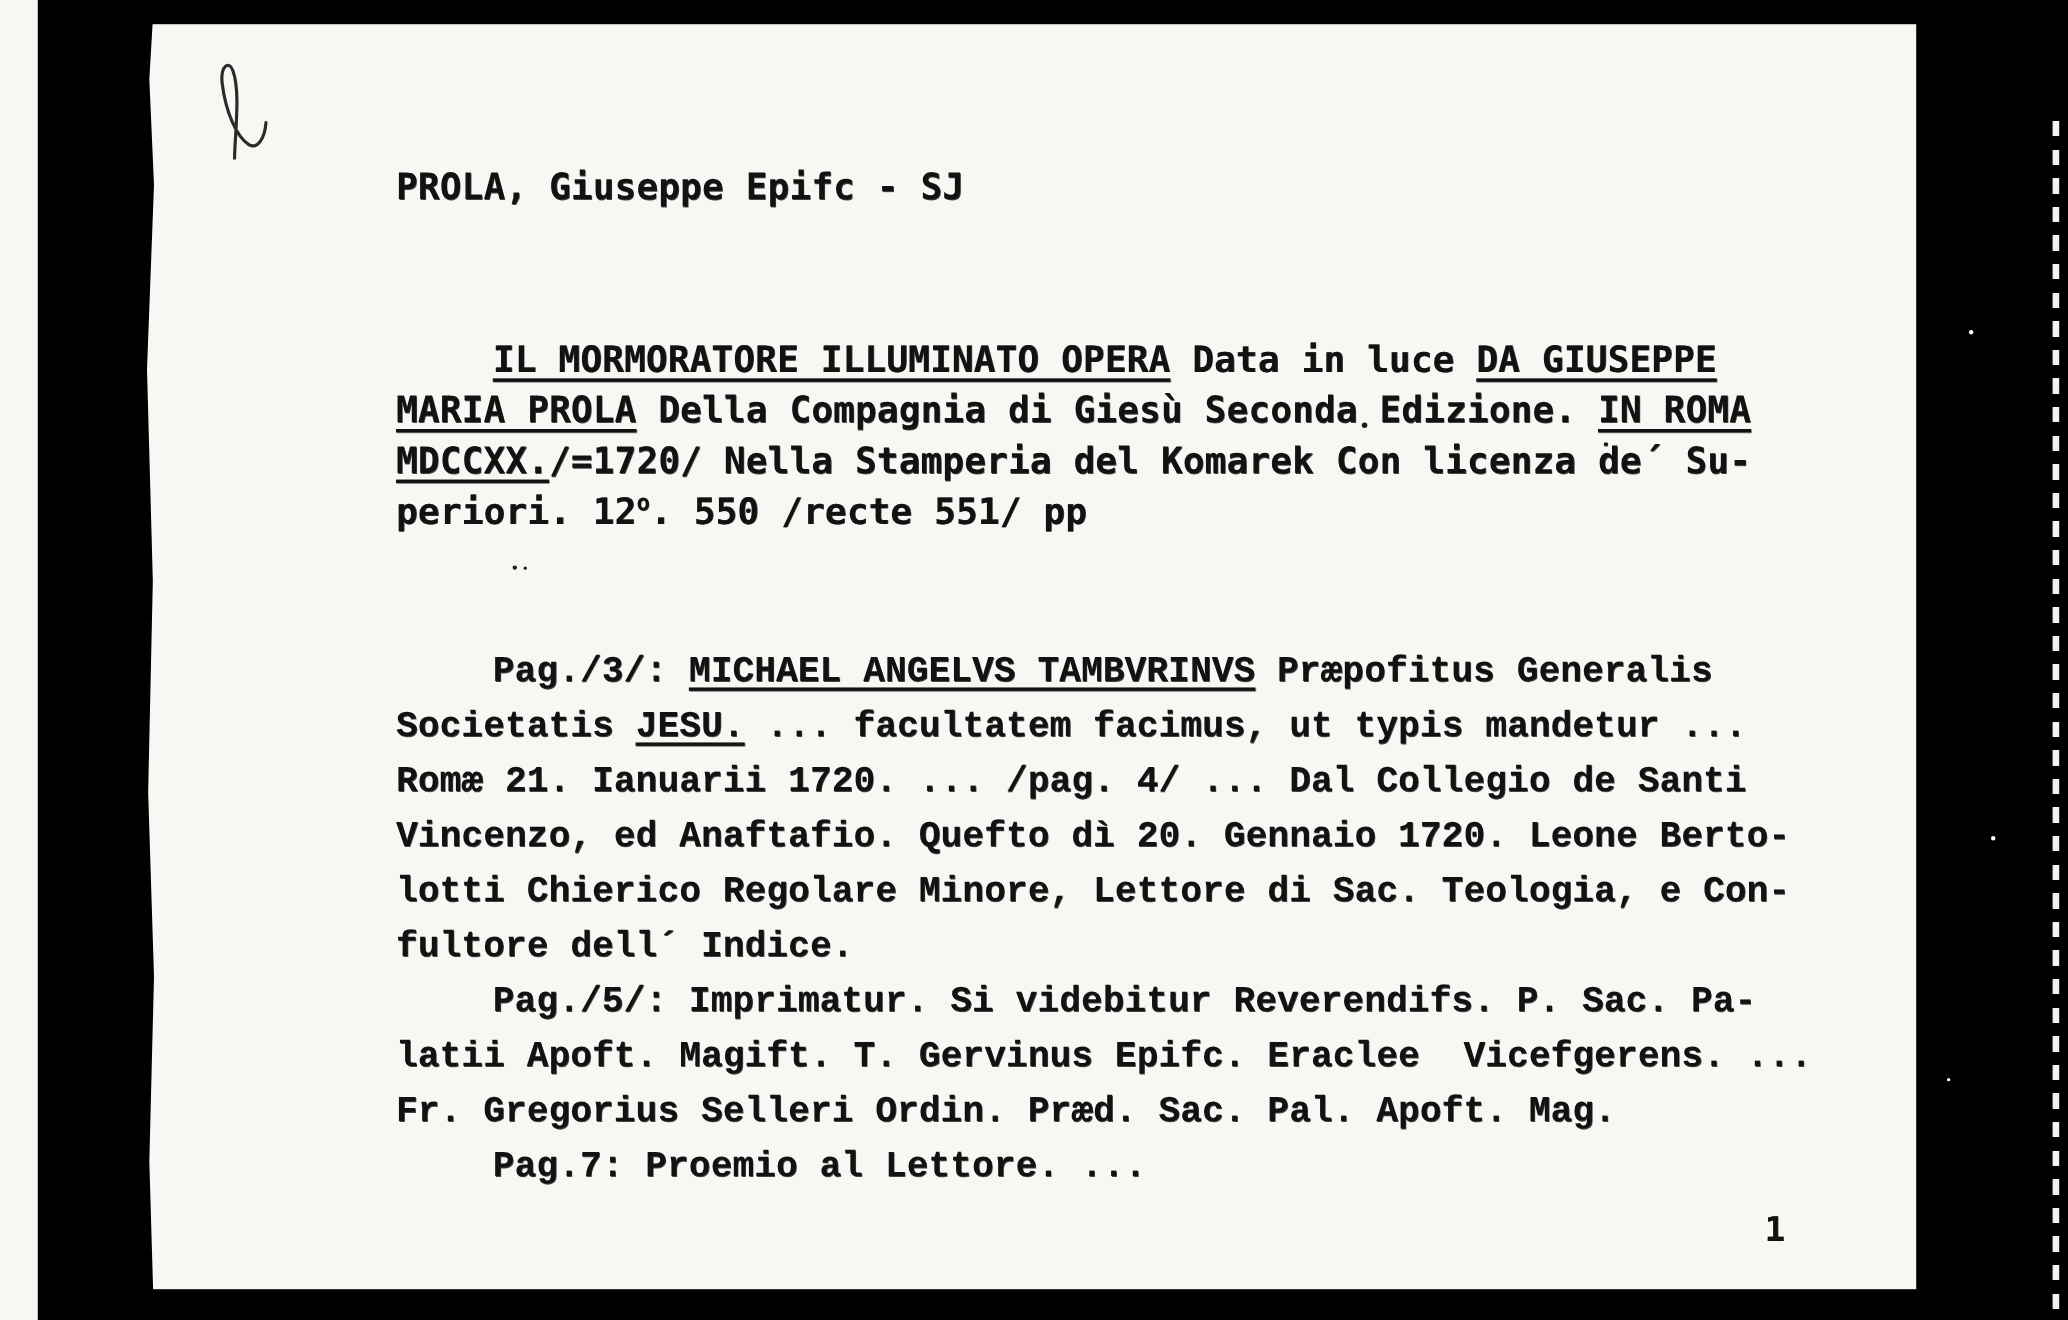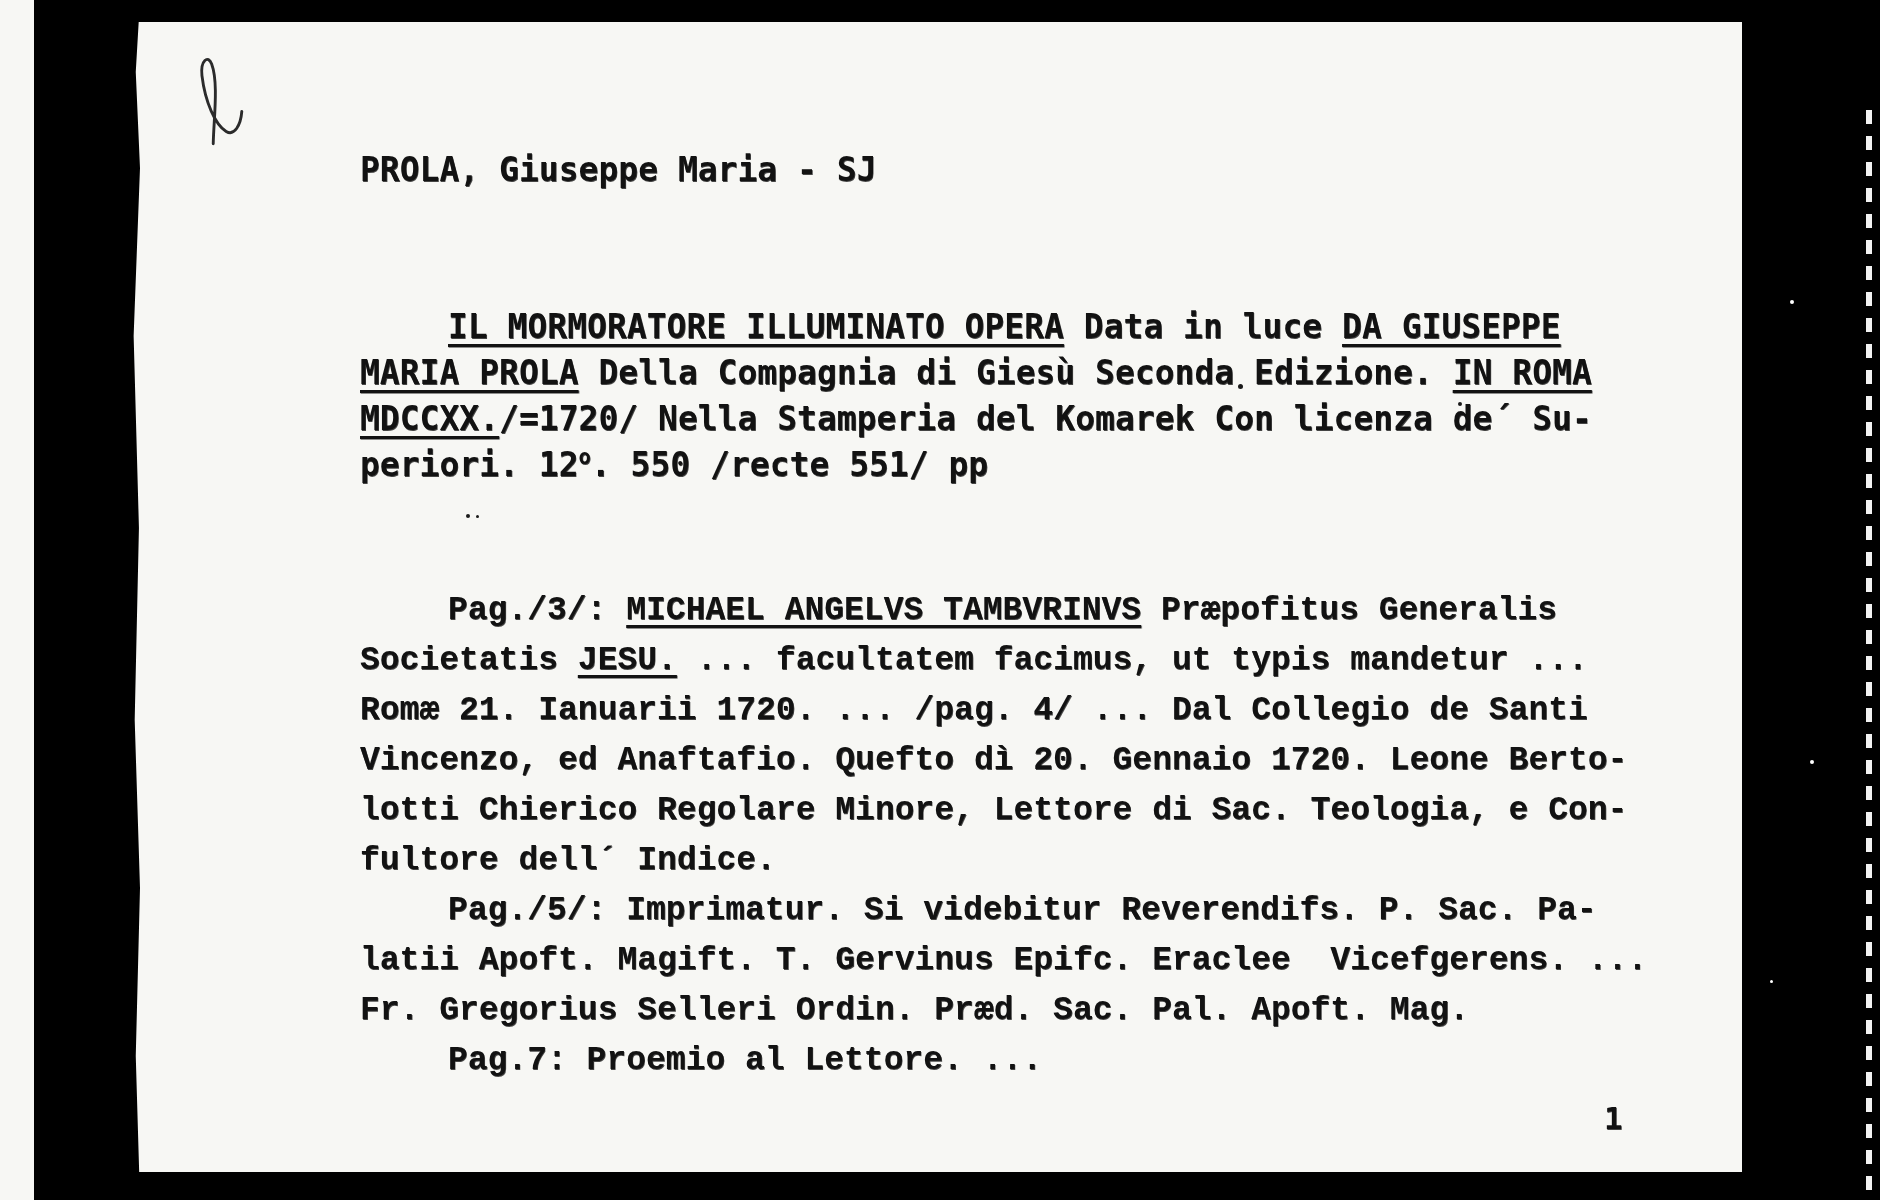--- a/index.html
+++ b/index.html
@@ -73,19 +73,19 @@
   <div class="speck w" style="left:1790px;top:300px;width:4px;height:4px;"></div>
   <div class="speck w" style="left:1810px;top:760px;width:4px;height:4px;"></div>
   <div class="speck w" style="left:1770px;top:980px;width:3px;height:3px;"></div>
 
   <div class="hand">
     <svg width="70" height="100" viewBox="0 0 60 90" xmlns="http://www.w3.org/2000/svg">
       <path d="M8 82 C14 60 26 30 24 12 C23 3 15 6 13 20 C10 44 14 66 22 74 C28 80 36 72 40 60" fill="none" stroke="#2b2b2b" stroke-width="2.6" stroke-linecap="round"></path>
     </svg>
   </div>
 
-  <div class="tw header-line">PROLA, Giuseppe Maria - SJ</div>
+  <div class="tw header-line">PROLA, Giuseppe Epifc - SJ</div>
 
   <div class="tw para para-1"><div class="line indent"><span class="u">IL MORMORATORE ILLUMINATO OPERA</span><span> Data in luce </span><span class="u">DA GIUSEPPE</span></div><div class="line"><span class="u">MARIA PROLA</span><span> Della Compagnia di Giesù Seconda Edizione. </span><span class="u">IN ROMA</span></div><div class="line"><span class="u">MDCCXX.</span><span>/=1720/ Nella Stamperia del Komarek Con licenza de´ Su-</span></div><div class="line"><span>periori. 12</span><sup>o</sup><span>. 550 /recte 551/ pp</span></div></div>
   <div class="tw para para-2"><div class="line indent"><span>Pag./3/: </span><span class="u">MICHAEL ANGELVS TAMBVRINVS</span><span> Præpofitus Generalis</span></div><div class="line"><span>Societatis </span><span class="u">JESU.</span><span> ... facultatem facimus, ut typis mandetur ...</span></div><div class="line"><span>Romæ 21. Ianuarii 1720. ... /pag. 4/ ... Dal Collegio de Santi</span></div><div class="line"><span>Vincenzo, ed Anaftafio. Quefto dì 20. Gennaio 1720. Leone Berto-</span></div><div class="line"><span>lotti Chierico Regolare Minore, Lettore di Sac. Teologia, e Con-</span></div><div class="line"><span>fultore dell´ Indice.</span></div><div class="line indent"><span>Pag./5/: Imprimatur. Si videbitur Reverendifs. P. Sac. Pa-</span></div><div class="line"><span>latii Apoft. Magift. T. Gervinus Epifc. Eraclee  Vicefgerens. ...</span></div><div class="line"><span>Fr. Gregorius Selleri Ordin. Præd. Sac. Pal. Apoft. Mag.</span></div><div class="line indent"><span>Pag.7: Proemio al Lettore. ...</span></div></div>
 
   <div class="tw page-number">1</div>
 </div>
 
 </body></html>

